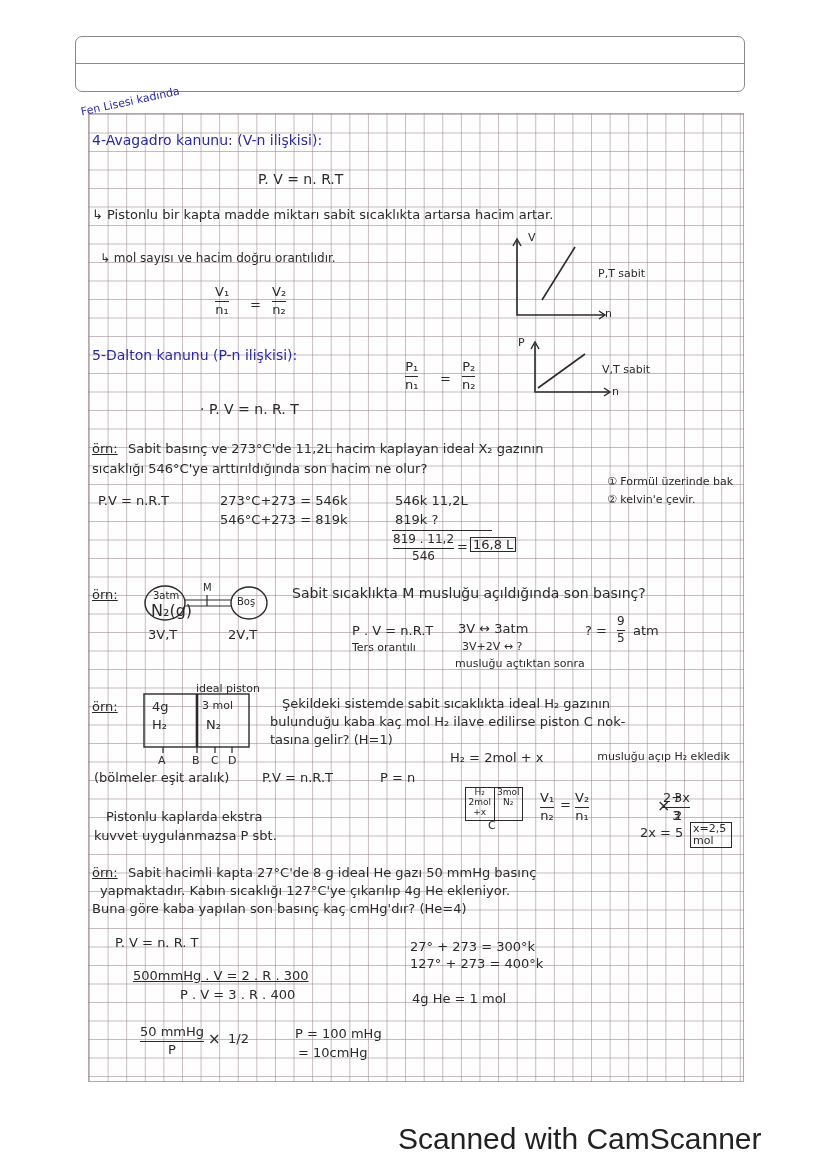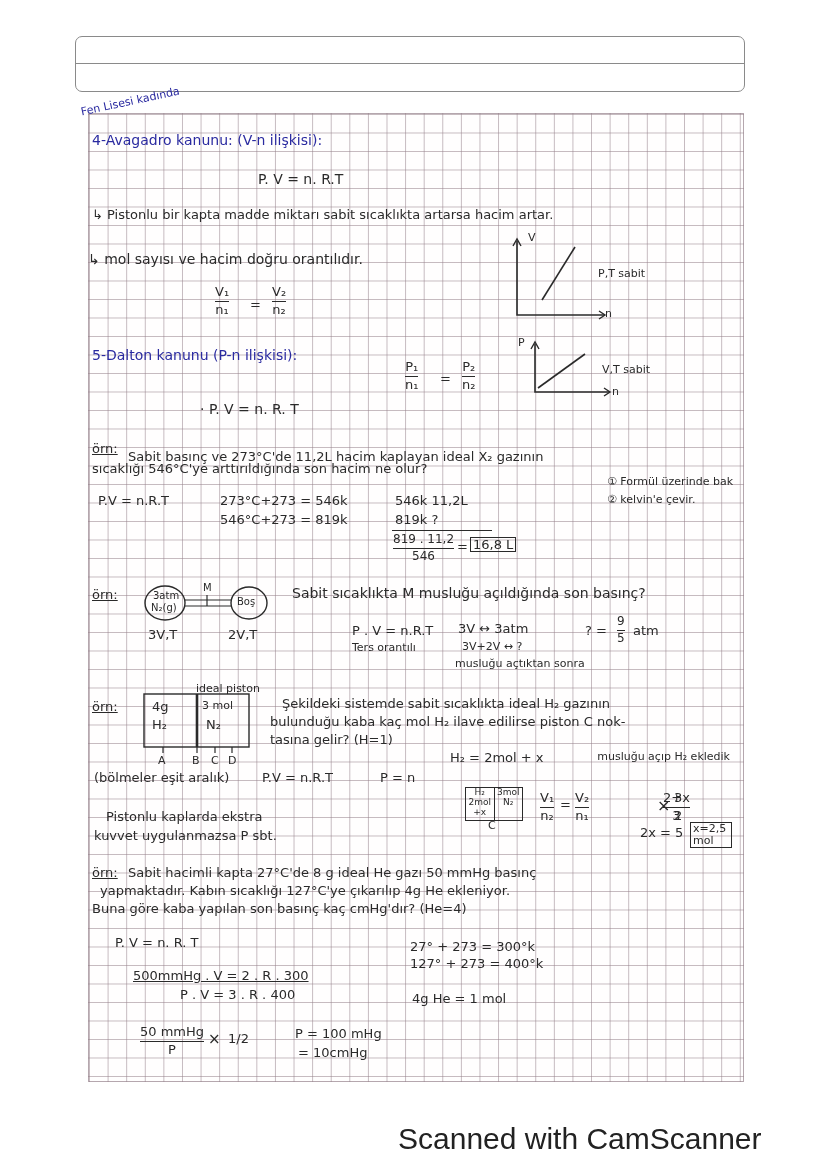--- a/index.html
+++ b/index.html
@@ -31,21 +31,21 @@
     <div class="mid"></div>
   </div>
 
 <div class="grid"></div>
 
 <div class="t small blue" style="left:80px;top:96px;transform:rotate(-12deg);">Fen Lisesi kadında</div>
 
 <div class="t blue" style="left:92px;top:133px;font-size:14px;">4-Avagadro kanunu: (V-n ilişkisi):</div>
 <div class="t" style="left:258px;top:172px;font-size:14px;">P. V = n. R.T</div>
 <div class="t" style="left:92px;top:208px;">↳ Pistonlu bir kapta madde miktarı sabit sıcaklıkta artarsa hacim artar.</div>
-<div class="t" style="left:88px;top:252px;font-size:14px;">↳ mol sayısı ve hacim doğru orantılıdır.</div>
+<div class="t" style="left:100px;top:252px;font-size:12px;">↳ mol sayısı ve hacim doğru orantılıdır.</div>
 <div class="frac" style="left:215px;top:285px;">
     <span>V₁</span>
     <span class="bar"></span>
     <span>n₁</span>
   </div>
 <div class="t" style="left:250px;top:298px;">=</div>
 <div class="frac" style="left:272px;top:285px;">
     <span>V₂</span>
     <span class="bar"></span>
     <span>n₂</span>
@@ -78,21 +78,21 @@
   <polyline points="5,4 5,52 80,52" fill="none" stroke="#2a2a2a" stroke-width="1.6"></polyline>
   <polyline points="1,9 5,2 9,9" fill="none" stroke="#2a2a2a" stroke-width="1.4"></polyline>
   <polyline points="74,48 80,52 74,56" fill="none" stroke="#2a2a2a" stroke-width="1.4"></polyline>
   <line x1="8" y1="48" x2="55" y2="14" stroke="#2a2a2a" stroke-width="1.6"></line>
 </svg>
 <div class="t small" style="left:518px;top:337px;">P</div>
 <div class="t small" style="left:612px;top:386px;">n</div>
 <div class="t small" style="left:602px;top:364px;">V,T sabit</div>
 
 <div class="t ul" style="left:92px;top:442px;">örn:</div>
-<div class="t" style="left:128px;top:442px;margin-top:8px;">Sabit basınç ve 273°C'de 11,2L hacim kaplayan ideal X₂ gazının</div>
+<div class="t" style="left:128px;top:442px;">Sabit basınç ve 273°C'de 11,2L hacim kaplayan ideal X₂ gazının</div>
 <div class="t" style="left:92px;top:462px;">sıcaklığı 546°C'ye arttırıldığında son hacim ne olur?</div>
 <div class="t small" style="left:607px;top:476px;">① Formül üzerinde bak</div>
 <div class="t small" style="left:607px;top:494px;">② kelvin'e çevir.</div>
 <div class="t" style="left:98px;top:494px;">P.V = n.R.T</div>
 <div class="t" style="left:220px;top:494px;">273°C+273 = 546k</div>
 <div class="t" style="left:220px;top:513px;">546°C+273 = 819k</div>
 <div class="t" style="left:395px;top:494px;">546k   11,2L</div>
 <div class="t" style="left:395px;top:513px;">819k     ?</div>
 <div style="position:absolute;left:392px;top:530px;width:100px;border-top:1.4px solid #2a2a2a;"></div>
 <div class="frac" style="left:393px;top:533px;font-size:12px;">
@@ -105,21 +105,21 @@
 
 <div class="t ul" style="left:92px;top:588px;">örn:</div>
 <svg style="left:145px;top:585px;" width="125" height="38">
   <ellipse cx="20" cy="18" rx="20" ry="17" fill="none" stroke="#2a2a2a" stroke-width="1.4"></ellipse>
   <ellipse cx="104" cy="18" rx="18" ry="16" fill="none" stroke="#2a2a2a" stroke-width="1.4"></ellipse>
   <line x1="40" y1="15" x2="86" y2="15" stroke="#2a2a2a" stroke-width="1.2"></line>
   <line x1="40" y1="21" x2="86" y2="21" stroke="#2a2a2a" stroke-width="1.2"></line>
   <line x1="62" y1="10" x2="62" y2="21" stroke="#2a2a2a" stroke-width="1.2"></line>
 </svg>
 <div class="t small" style="left:153px;top:591px;font-size:10px;">3atm</div>
-<div class="t small" style="left:151px;top:603px;font-size:10px;">N₂(g)</div>
+<div class="t small" style="left:151px;top:603px;font-size:16px;">N₂(g)</div>
 <div class="t small" style="left:203px;top:583px;font-size:10px;">M</div>
 <div class="t small" style="left:237px;top:597px;font-size:10px;">Boş</div>
 <div class="t" style="left:148px;top:628px;">3V,T</div>
 <div class="t" style="left:228px;top:628px;">2V,T</div>
 <div class="t" style="left:292px;top:586px;font-size:14px;">Sabit sıcaklıkta M musluğu açıldığında son basınç?</div>
 <div class="t" style="left:352px;top:624px;">P . V = n.R.T</div>
 <div class="t small" style="left:352px;top:642px;">Ters orantılı</div>
 <div class="t" style="left:458px;top:622px;">3V ↔ 3atm</div>
 <div class="t small" style="left:462px;top:641px;">3V+2V ↔ ?</div>
 <div class="t" style="left:585px;top:624px;">? =</div>

